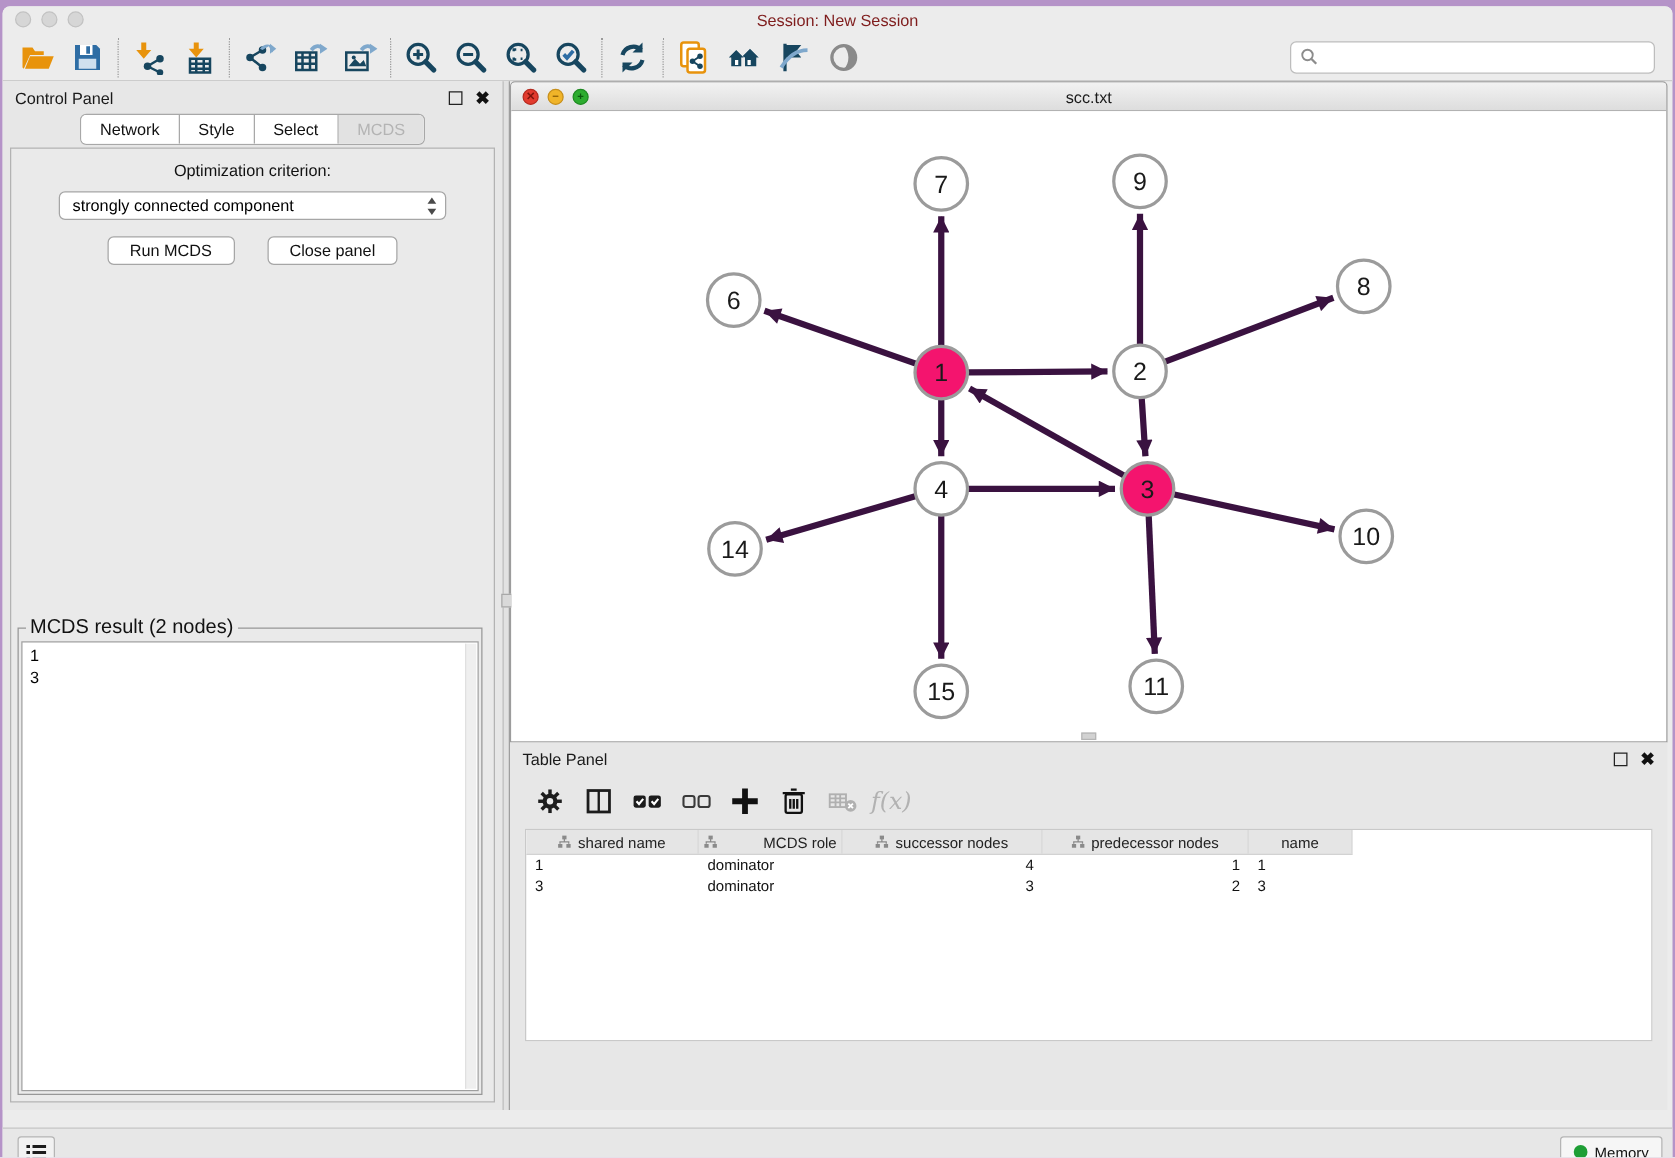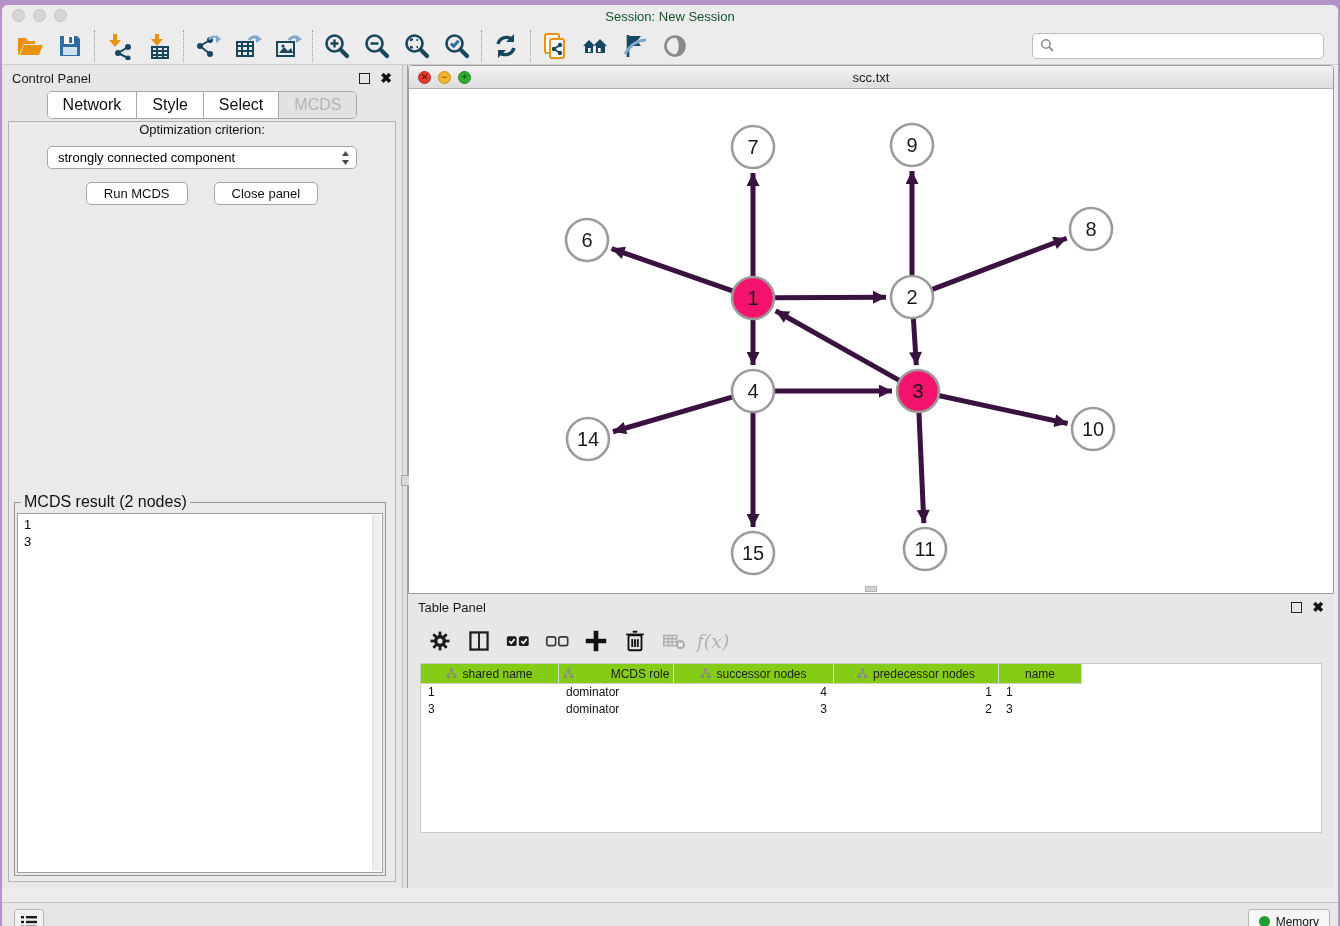--- a/index.html
+++ b/index.html
@@ -5,45 +5,45 @@
   * { margin:0; padding:0; box-sizing:border-box; }
   html,body { width:1340px; height:926px; font-family:"Liberation Sans", sans-serif; }
   .screen { position:relative; width:1340px; height:926px; background:#b593c8; overflow:hidden; }
   .window { position:absolute; top:5px; left:2px; right:2px; bottom:0; background:#ececec;
             border-radius:6px 6px 0 0; overflow:hidden; }
 
   
   .titlebar { height:22px; display:flex; align-items:center; position:relative; background:#ececec; }
   .lights { position:absolute; left:10px; top:4px; display:flex; gap:8px; }
   .light { width:13px; height:13px; border-radius:50%; background:#d6d6d6; border:1px solid #c2c2c2; }
-  .win-title { width:100%; text-align:center; font-size:13px; color:#14532d; }
+  .win-title { width:100%; text-align:center; font-size:13px; color:#7f1d1d; }
 
   
   .toolbar { height:38px; display:flex; align-items:center; padding:0 8px; border-bottom:1px solid #cccccc; background:#ececec; }
   .tb-btn { width:40px; height:34px; display:flex; align-items:center; justify-content:center; }
   .tb-sep { width:1px; height:32px; margin:0 4px; border-left:1px dotted #9a9a9a; }
   .searchbox { margin-left:auto; margin-right:6px; width:292px; height:26px; background:#ffffff;
                border:1px solid #bdbdbd; border-radius:5px; display:flex; align-items:center; padding:0 7px; }
 
   
   .main { position:absolute; top:60px; bottom:38px; left:0; right:0; display:flex; }
 
   
   .control-panel { width:400px; display:flex; flex-direction:column; background:#e7e7e7; }
   .panel-header { height:26px; display:flex; align-items:center; padding:0 10px; font-size:13px; color:#1a1a1a; }
   .panel-header .ph-icons { margin-left:auto; display:flex; gap:10px; align-items:center; }
   .float-box { width:11px; height:11px; border:1.5px solid #222; display:inline-block; }
   .close-x { font-size:14px; font-weight:bold; color:#111; line-height:11px; }
   .cp-tabs { display:flex; justify-content:center; margin-bottom:2px; }
   .tabgroup { display:inline-flex; border:1px solid #a8a8a8; border-radius:5px; overflow:hidden; background:#ffffff; }
-  .tab { padding:4px 15px; font-size:16px; color:#111; background:#fff; border-right:1px solid #a8a8a8; cursor:default; white-space:nowrap; }
+  .tab { padding:4px 15px; font-size:13px; color:#111; background:#fff; border-right:1px solid #a8a8a8; cursor:default; white-space:nowrap; }
   .tab:last-child { border-right:none; }
   .tab.active { background:#e2e2e2; color:#b4b4b4; }
   .cp-content { flex:1; margin:0 6px 6px 6px; border:1px solid #b3b3b3; background:#eaeaea; position:relative; }
-  .opt-label { margin-top:0; text-align:center; font-size:13px; color:#111; }
+  .opt-label { margin-top:10px; text-align:center; font-size:13px; color:#111; }
   .opt-select { margin:9px auto 0; width:310px; height:23px; background:#fff; border:1px solid #a6a6a6;
                 border-radius:5px; display:flex; align-items:center; font-size:13px; padding:0 6px 0 10px; }
   .opt-select .sel-text { flex:1; }
   .btn-row { margin-top:13px; display:flex; justify-content:center; gap:26px; }
   .btn { background:#fff; border:1px solid #a6a6a6; border-radius:5px; padding:3px 17px; font-size:13px; color:#111; }
   fieldset.result { position:absolute; left:5px; right:9px; bottom:5px; height:383px;
                     border:1px solid #979797; padding:2px; }
   fieldset.result legend { font-size:16px; color:#111; padding:0 3px; margin-left:4px; }
   .result-text { width:100%; height:100%; background:#fff; border:1px solid #9e9e9e; font-size:13px;
                  line-height:17px; padding:2px 6px; white-space:pre-line; position:relative; }
@@ -70,21 +70,21 @@
   .net-canvas svg { position:absolute; inset:0; }
   .canvas-handle { position:absolute; bottom:1px; left:50%; margin-left:-6px; width:12px; height:6px;
                    background:#d2d2d2; border:1px solid #b5b5b5; }
 
   
   .table-panel { flex:1; display:flex; flex-direction:column; background:#e7e7e7; }
   .tp-toolbar { height:42px; display:flex; align-items:center; gap:7px; padding-left:16px; }
   .tp-btn { width:32px; height:32px; display:flex; align-items:center; justify-content:center; }
   .fx { font-family:"DejaVu Serif", serif; font-style:italic; font-size:19px; color:#b2b2b2; }
   .tp-table { margin:1px 12px 0 12px; height:170px; background:#ffffff; border:1px solid #c9c9c9; overflow:hidden; font-size:12px; }
-  .thead { display:inline-flex; height:20px; background:#84cc16; border-bottom:1px solid #d2d2d2; }
+  .thead { display:inline-flex; height:20px; background:#e5e5e5; border-bottom:1px solid #d2d2d2; }
   .th { display:flex; align-items:center; justify-content:center; gap:5px; border-right:1px solid #d8d8d8; color:#222; }
   .trow { display:inline-flex; height:17px; }
   .td { padding:1px 7px; color:#111; overflow:hidden; white-space:nowrap; }
   .tp-bottom { flex:1; position:relative; }
   .tp-tabs { position:absolute; bottom:6px; left:0; right:0; display:flex; justify-content:center; }
 
   
   .statusbar { position:absolute; bottom:0; left:0; right:0; height:24px; background:#e7e7e7;
                border-top:1px solid #c6c6c6; }
   .sb-left-btn { position:absolute; left:12px; top:6px; width:30px; height:25px; background:#f2f2f2;

